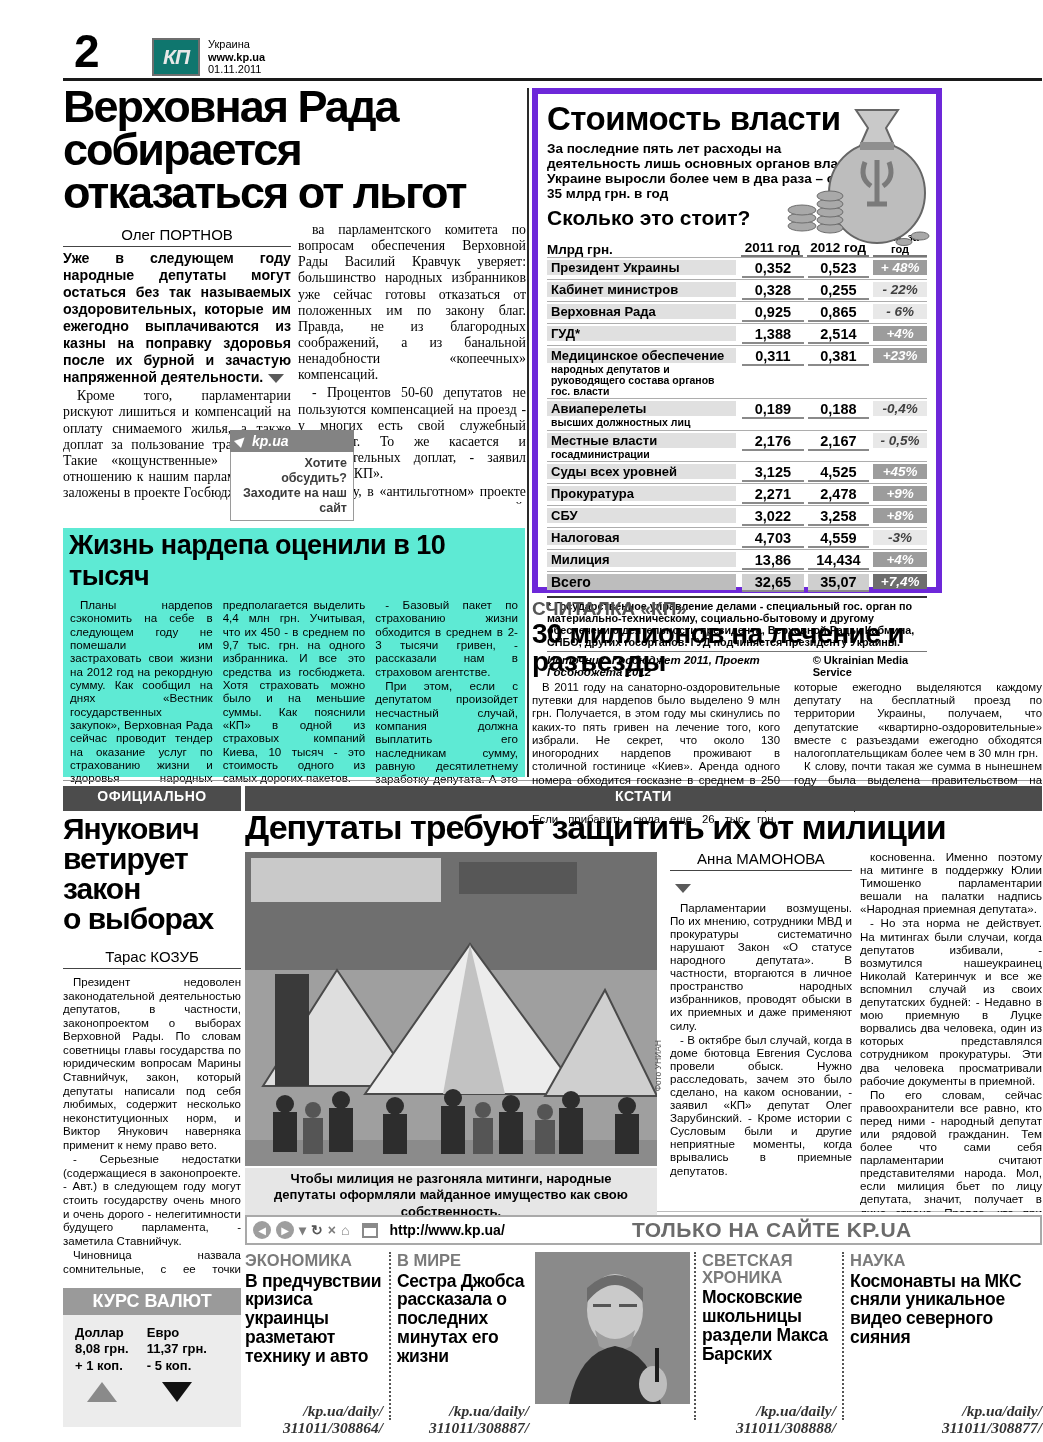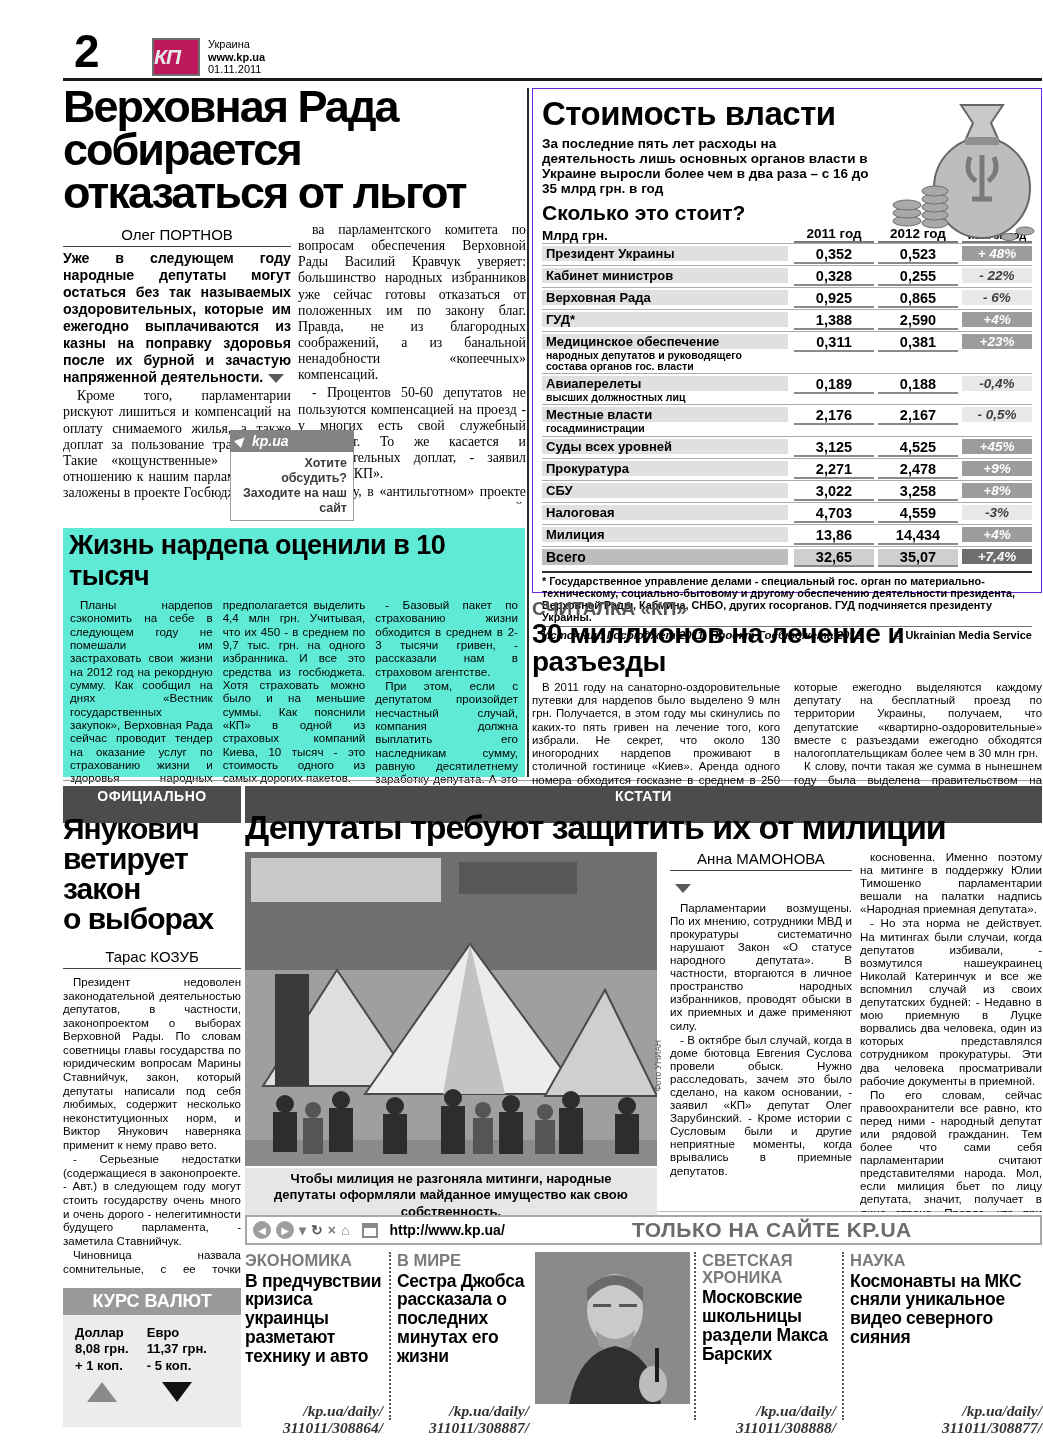--- a/index.html
+++ b/index.html
@@ -3,22 +3,22 @@
 <meta charset="utf-8">
 <style>
   * { margin:0; padding:0; box-sizing:border-box; }
   html,body { background:#fff; }
   .page { position:relative; width:1043px; height:1442px; background:#fff; overflow:hidden;
           font-family:"Liberation Sans", sans-serif; color:#000; }
   .abs { position:absolute; }
 
   
   .page-num { left:74px; top:24px; font-size:46px; font-weight:bold; }
-  .logo-box { left:152px; top:38px; width:48px; height:38px; background:#be185d; border:2px solid #6e6e6e;
-              display:flex; align-items:center; justify-content:flex-start; }
+  .logo-box { left:152px; top:38px; width:48px; height:38px; background:#0f766e; border:2px solid #6e6e6e;
+              display:flex; align-items:center; justify-content:center; }
   .logo-box span { color:#e8e8e8; font-weight:bold; font-style:italic; font-size:21px; letter-spacing:-1px; }
   .logo-meta { left:208px; top:38px; font-size:11px; line-height:1.15; }
   .logo-meta .site { font-weight:bold; }
   .section-title { left:450px; top:28px; width:350px; text-align:center; font-size:38px; font-weight:bold; letter-spacing:-1px; }
   .header-rule { left:63px; top:78px; width:979px; height:3px; background:#1a1a1a; }
 
   
   .main-headline { left:63px; top:86px; width:465px; font-size:45px; font-weight:bold;
                    line-height:0.95; letter-spacing:-2px; }
   .byline { font-size:15px; font-weight:normal; border-bottom:1.5px solid #444; padding-bottom:3px;text-align:center; }
@@ -48,21 +48,21 @@
   .vremya-body { column-count:3; column-gap:10px; padding:2px 7px; font-size:11.6px; line-height:1.15;
                  height:208px; overflow:hidden; text-align:justify; }
   .vremya-body p { margin-bottom:1px; text-indent:10px; }
 
   
   .v-rule { left:527px; top:88px; width:2px; height:689px; background:#2a2a2a; }
   .h-rule2 { left:63px; top:780px; width:979px; height:1px; background:#9a9a9a; }
   .h-rule3 { left:245px; top:1211px; width:797px; height:1px; background:#bbb; }
 
   
-  .infographic { left:532px; top:88px; width:510px; height:505px; border:1px solid #6d28d9; padding:6px 9px; background:#fff; }
+  .infographic { left:532px; top:88px; width:410px; height:505px; border:6px solid #6d28d9; padding:6px 9px; background:#fff; }
   .ig-title { font-size:33px; font-weight:bold; letter-spacing:-0.5px; }
   .ig-subtitle { width:330px; font-size:13.5px; font-weight:bold; line-height:1.12; margin-top:3px; }
   .ig-subhead { font-size:21px; font-weight:bold; margin-top:5px; }
   .ig-header { display:flex; align-items:flex-end; margin-top:1px; }
   .ig-unit { width:252px; font-size:13.5px; font-weight:bold; }
   .ig-hcol { width:80px; text-align:center; font-size:13.5px; font-weight:bold; border-bottom:2px solid #777; }
   .ig-hchg { width:70px; margin-left:4px; text-align:center; font-size:11px; font-weight:bold; border-bottom:2px solid #777;}
   .ig-row { display:flex; align-items:flex-start; border-top:1px solid #adadad; padding:2px 0 1px; }
   .ig-label { width:252px; padding-right:6px; }
   .ig-label .main { background:#e0e0e0; font-weight:bold; font-size:13px; padding:0 4px; display:block; }
@@ -83,21 +83,21 @@
   
   .schitalka { left:532px; top:598px; width:510px; }
   .sch-kicker { font-size:19px; font-weight:bold; color:#555; }
   .sch-headline { font-size:28px; font-weight:bold; letter-spacing:-0.5px; line-height:1.0; }
   .sch-body { column-count:2; column-gap:14px; margin-top:5px; font-size:11.4px; line-height:1.16;
               height:150px; overflow:hidden; text-align:justify; }
   .sch-body p { text-indent:10px; }
 
   
   .kicker-bar { background:#4c4c4c; color:#fff; font-weight:bold; font-size:14px; text-align:center;
-                height:37px; line-height:21px; letter-spacing:0.5px; }
+                height:25px; line-height:21px; letter-spacing:0.5px; }
   .official-bar { left:63px; top:786px; width:178px; }
   .official-headline { left:63px; top:814px; width:178px; font-size:30px; font-weight:bold; line-height:1.0; letter-spacing:-1px; }
   .byline-official { left:63px; top:948px; width:178px; }
   .official-body { left:63px; top:976px; width:178px; height:302px; overflow:hidden;
                    font-size:11.5px; line-height:1.18; text-align:justify; }
   .official-body p { margin-bottom:1px; text-indent:10px; }
 
   
   .kurs { left:63px; top:1288px; width:178px; }
   .kurs-head { background:#9a9a9a; color:#fff; font-weight:bold; font-size:18px; text-align:center; height:27px; line-height:27px; }
@@ -249,21 +249,21 @@
         </div>
       <div class="ig-val">0,925</div>
       <div class="ig-val" style="margin-left:4px">0,865</div>
       <div class="ig-chg neg">- 6%</div>
     </div>
     <div class="ig-row">
       <div class="ig-label">
           <span class="main">ГУД*</span>
         </div>
       <div class="ig-val">1,388</div>
-      <div class="ig-val" style="margin-left:4px">2,590</div>
+      <div class="ig-val" style="margin-left:4px">2,514</div>
       <div class="ig-chg pos">+4%</div>
     </div>
     <div class="ig-row">
       <div class="ig-label">
           <span class="main">Медицинское обеспечение</span>
         <div class="ig-sub">народных депутатов и руководящего состава органов гос. власти</div>
         </div>
       <div class="ig-val">0,311</div>
       <div class="ig-val" style="margin-left:4px">0,381</div>
       <div class="ig-chg pos">+23%</div>

